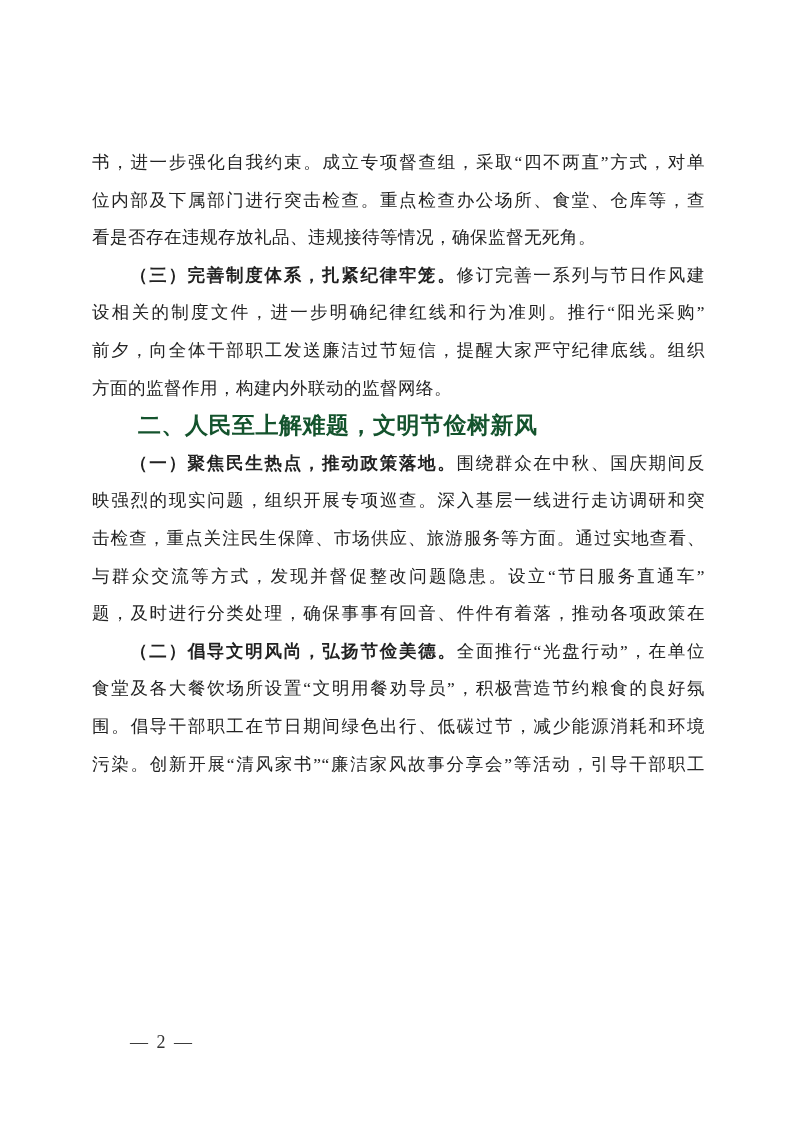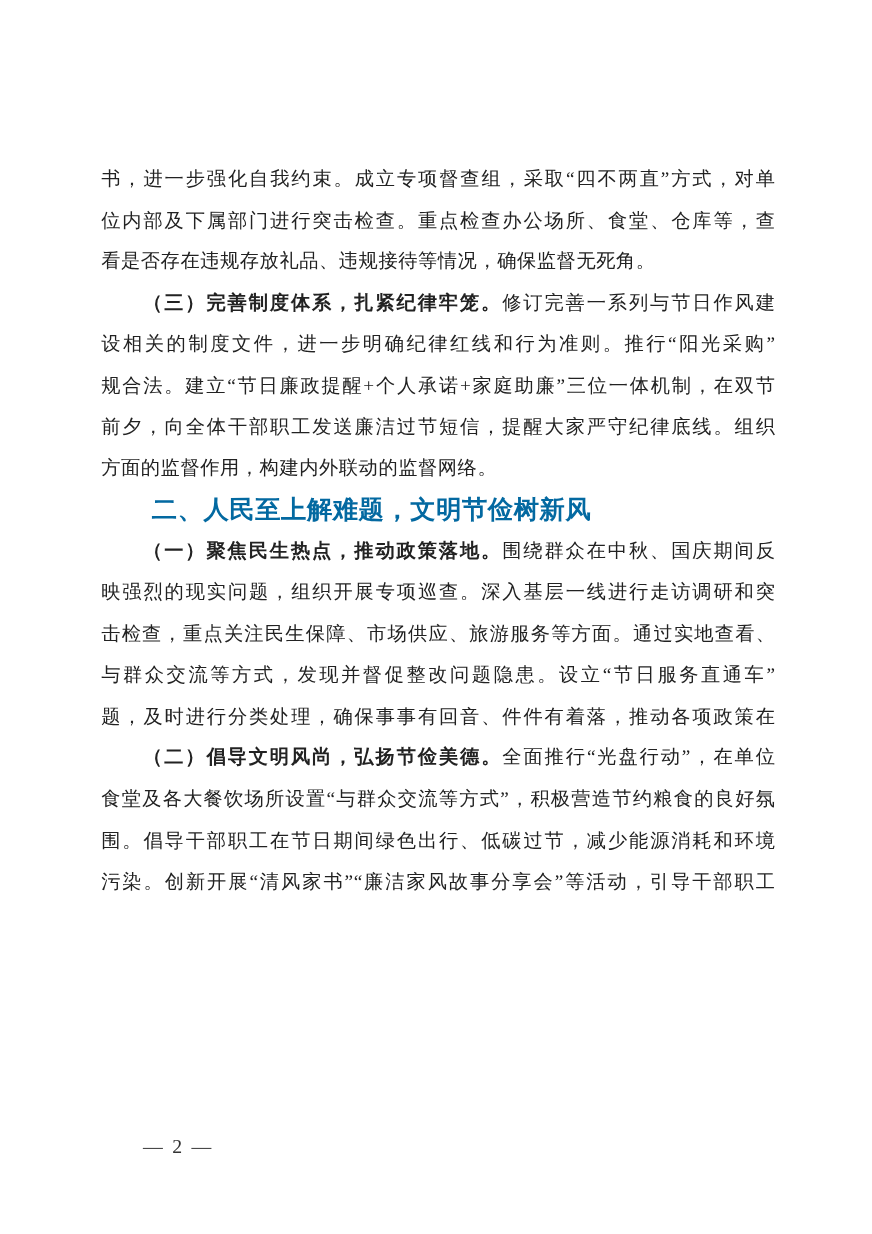--- a/index.html
+++ b/index.html
@@ -35,21 +35,21 @@
     text-align-last: justify;
   }
   .line.indent {
     text-indent: 38px;
   }
   .line.heading {
     font-family: "Liberation Sans", "DejaVu Sans", sans-serif;
     font-weight: 700;
     font-size: 23px;
     text-indent: 46px;
-    color: #0369a1;
+    color: #14532d;
   }
   .seg.bold {
     font-weight: 700;
   }
   .footer {
     position: absolute;
     left: 130px;
     top: 1029px;
     height: 26px;
     line-height: 26px;
@@ -62,28 +62,27 @@
 </head>
 <body>
 
 <div class="page">
   <div class="content">
       <div class="line body fill"><span class="seg">书，进一步强化自我约束。成立专项督查组，采取“四不两直”方式，对单</span></div>
       <div class="line body fill"><span class="seg">位内部及下属部门进行突击检查。重点检查办公场所、食堂、仓库等，查</span></div>
       <div class="line body"><span class="seg">看是否存在违规存放礼品、违规接待等情况，确保监督无死角。</span></div>
       <div class="line body indent fill"><span class="seg bold">（三）完善制度体系，扎紧纪律牢笼。</span><span class="seg">修订完善一系列与节日作风建</span></div>
       <div class="line body fill"><span class="seg">设相关的制度文件，进一步明确纪律红线和行为准则。推行“阳光采购”</span></div>
-      <div class="line body fill"><span class="seg">规合法。建立“节日廉政提醒+个人承诺+家庭助廉”三位一体机制，在双节</span></div>
       <div class="line body fill"><span class="seg">前夕，向全体干部职工发送廉洁过节短信，提醒大家严守纪律底线。组织</span></div>
       <div class="line body"><span class="seg">方面的监督作用，构建内外联动的监督网络。</span></div>
       <div class="line heading indent"><span class="seg bold">二、人民至上解难题，文明节俭树新风</span></div>
       <div class="line body indent fill"><span class="seg bold">（一）聚焦民生热点，推动政策落地。</span><span class="seg">围绕群众在中秋、国庆期间反</span></div>
       <div class="line body fill"><span class="seg">映强烈的现实问题，组织开展专项巡查。深入基层一线进行走访调研和突</span></div>
       <div class="line body fill"><span class="seg">击检查，重点关注民生保障、市场供应、旅游服务等方面。通过实地查看、</span></div>
       <div class="line body fill"><span class="seg">与群众交流等方式，发现并督促整改问题隐患。设立“节日服务直通车”</span></div>
       <div class="line body fill"><span class="seg">题，及时进行分类处理，确保事事有回音、件件有着落，推动各项政策在</span></div>
       <div class="line body indent fill"><span class="seg bold">（二）倡导文明风尚，弘扬节俭美德。</span><span class="seg">全面推行“光盘行动”，在单位</span></div>
-      <div class="line body fill"><span class="seg">食堂及各大餐饮场所设置“与群众交流等方式”，积极营造节约粮食的良好氛</span></div>
+      <div class="line body fill"><span class="seg">食堂及各大餐饮场所设置“文明用餐劝导员”，积极营造节约粮食的良好氛</span></div>
       <div class="line body fill"><span class="seg">围。倡导干部职工在节日期间绿色出行、低碳过节，减少能源消耗和环境</span></div>
       <div class="line body fill"><span class="seg">污染。创新开展“清风家书”“廉洁家风故事分享会”等活动，引导干部职工</span></div>
     </div>
   <div class="footer">— 2 —</div>
 </div>
 
 </body></html>

